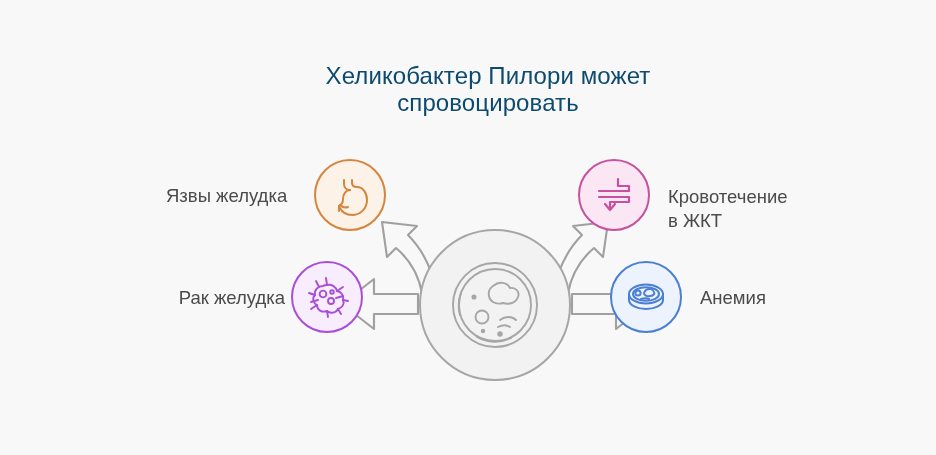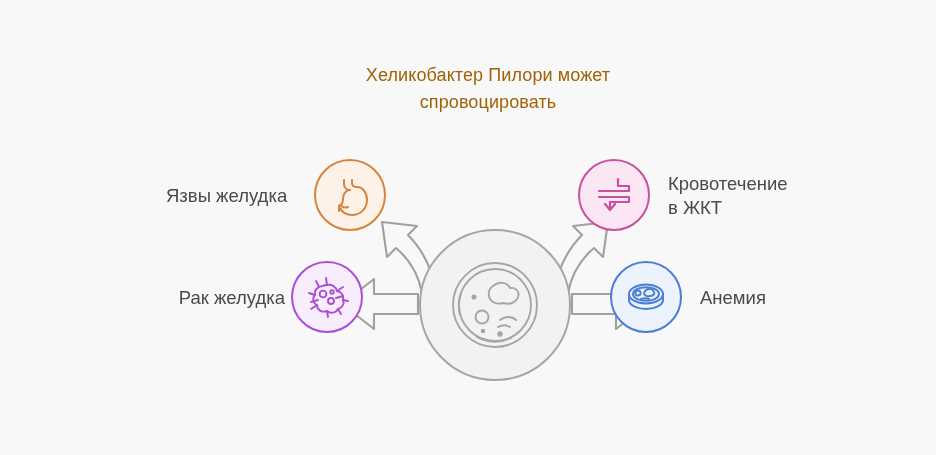--- a/index.html
+++ b/index.html
@@ -20,22 +20,22 @@
     background: #f8f8f8;
   }
 
   
   .title {
     position: absolute;
     left: 268px;
     top: 62px;
     width: 440px;
     text-align: center;
-    color: #a16207;
-    font-size: 18px;
+    color: #0c4a6e;
+    font-size: 24px;
     line-height: 27px;
     letter-spacing: 0.1px;
     font-weight: 400;
     white-space: pre-line;
   }
 
   
   .center-stage {
     position: absolute;
     left: 330px;
@@ -69,21 +69,21 @@
   .label {
     position: absolute;
     color: #4b4b4d;
     font-size: 18.5px;
     line-height: 24px;
     font-weight: 400;
     white-space: pre-line;
   }
   .label-ulcer  { left: 166px; top: 184px; width: 150px; }
   .label-cancer { left: 140px; top: 286px; width: 145px; text-align: right; }
-  .label-bleed  { left: 668px; top: 172px; width: 190px; text-align: left; }
+  .label-bleed  { left: 668px; top: 185px; width: 190px; text-align: left; }
   .label-anemia { left: 700px; top: 286px; width: 160px; text-align: left; }
 </style>
 </head>
 <body>
 
 <div id="infographic">
 
   <div class="title">Хеликобактер Пилори может
 спровоцировать</div>
 

